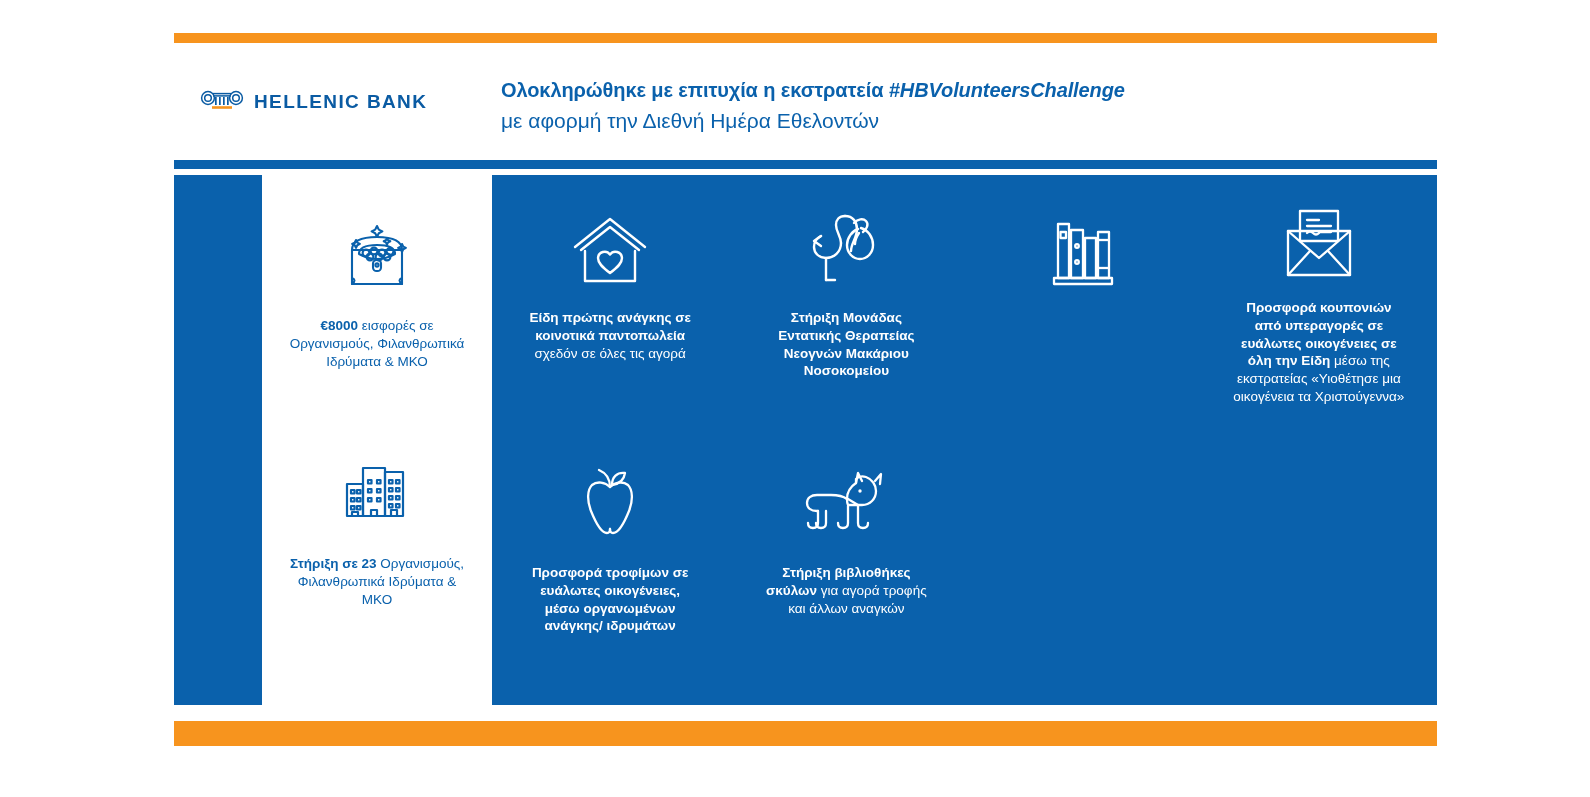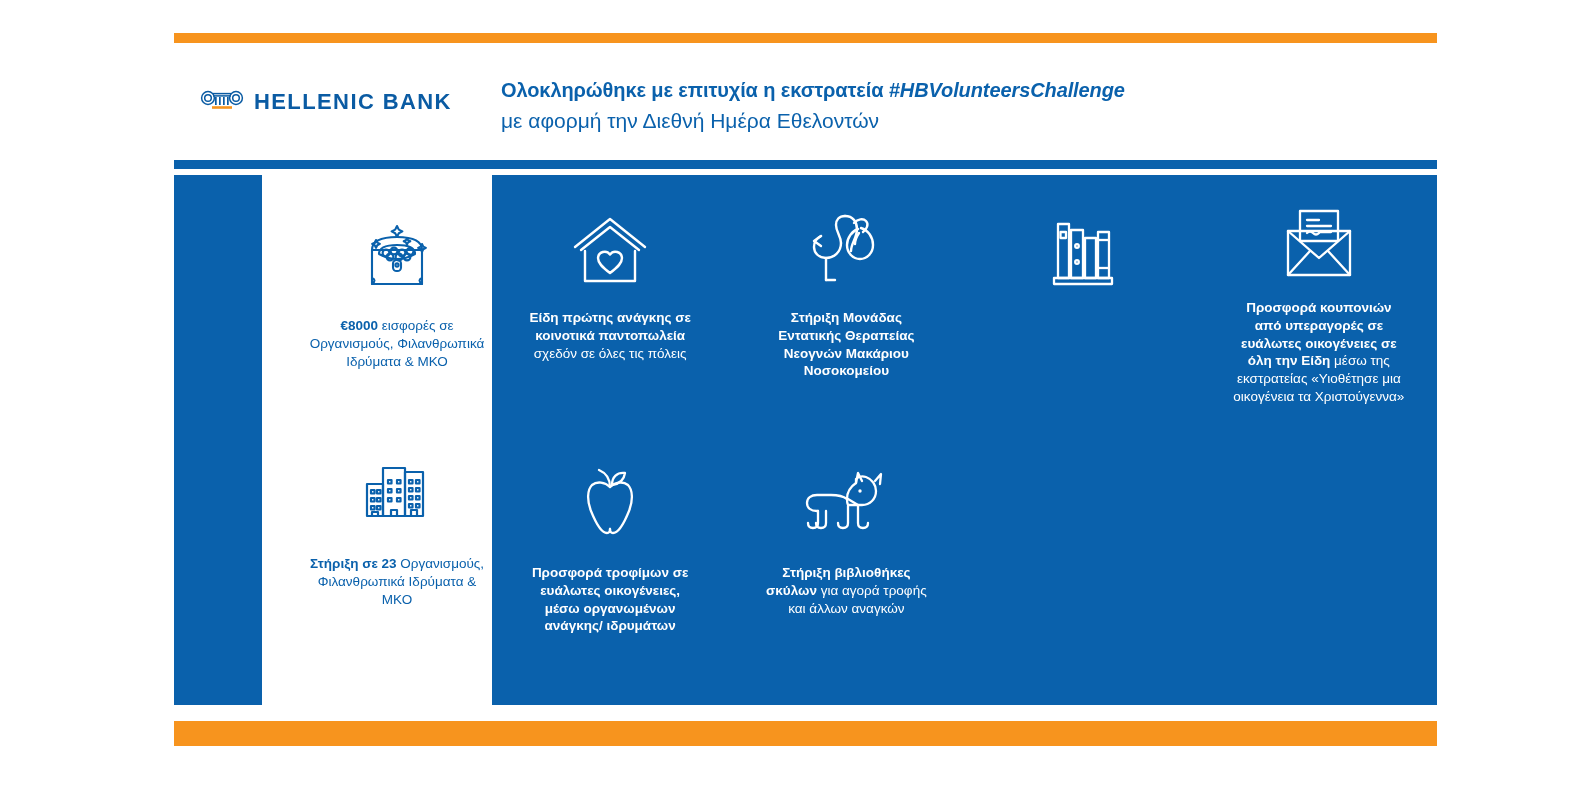--- a/index.html
+++ b/index.html
@@ -57,21 +57,21 @@
   .logo {
     position: absolute;
     left: 26px;
     top: 28px;
     display: flex;
     align-items: center;
     gap: 10px;
   }
   .logo-mark { display: block; }
   .logo-text {
-    font-size: 22px;
+    font-size: 19px;
     font-weight: bold;
     letter-spacing: 1.4px;
     color: #0a5ba3;
     font-family: "Liberation Sans", sans-serif;
   }
 
   .header-text {
     position: absolute;
     left: 327px;
     top: 18px;
@@ -108,21 +108,21 @@
 
   .white-col {
     position: absolute;
     left: 262px;
     top: 175px;
     width: 230px;
     height: 530px;
     background: #ffffff;
     display: flex;
     flex-direction: column;
-    align-items: flex-end;
+    align-items: center;
   }
 
   .blue-panel {
     position: absolute;
     left: 492px;
     top: 175px;
     width: 945px;
     height: 530px;
     background: #0a61ac;
   }
@@ -282,21 +282,21 @@
           <div class="item-icon">
             <svg width="86" height="80" viewBox="0 0 86 80">
               <g fill="none" stroke="#ffffff" stroke-width="2.4" stroke-linecap="round" stroke-linejoin="round">
                 <path d="M8 36 L43 8 L78 36"></path>
                 <path d="M14 39 L43 16 L72 39"></path>
                 <path d="M18 40 v30 h50 V40"></path>
                 <path d="M43 62 c-8 -6 -12 -10 -12 -15 a6.6 6.6 0 0 1 12 -3.4 a6.6 6.6 0 0 1 12 3.4 c0 5 -4 9 -12 15 z"></path>
               </g>
             </svg>
           </div>
-          <div class="item-caption"><b>Είδη πρώτης ανάγκης σε κοινοτικά παντοπωλεία </b><span>σχεδόν σε όλες τις πόλεις</span></div>
+          <div class="item-caption"><b>Είδη πρώτης ανάγκης σε κοινοτικά παντοπωλεία </b><span>σχεδόν σε όλες τις αγορά</span></div>
         </div>
       </div>
 
       <div class="cell">
         <div class="item">
           <div class="item-icon">
             <svg width="86" height="86" viewBox="0 0 86 86">
               <g fill="none" stroke="#ffffff" stroke-width="2.4" stroke-linecap="round" stroke-linejoin="round">
                 <path d="M42 8 c8 0 12 6 12 13 c0 9 -6 14 -6 22"></path>
                 <path d="M42 8 c-6 0 -9 4 -9 9 c0 7 5 11 5 18"></path>

